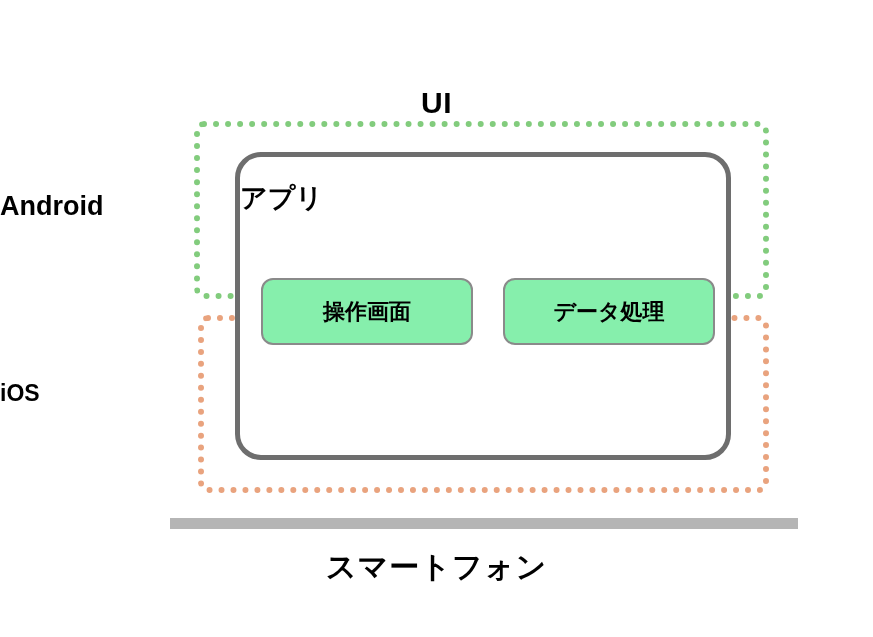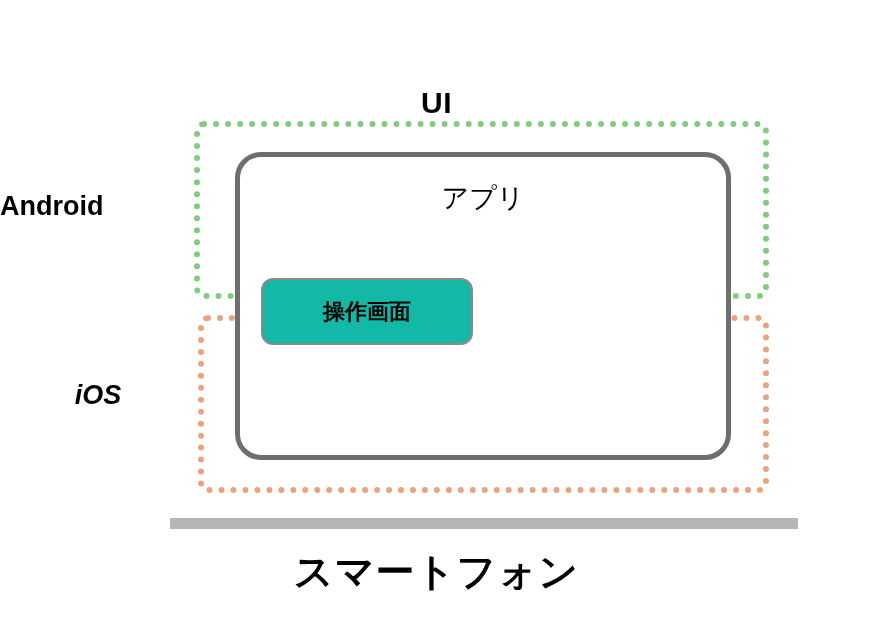--- a/index.html
+++ b/index.html
@@ -44,31 +44,29 @@
     width: 196px;
     top: 193px;
     text-align: left;
     font-size: 27px;
   }
 
   #ios-label {
     left: 0;
     width: 196px;
     top: 382px;
-    text-align: center;
-    font-size: 27px;
-    font-style: italic;
+    font-size: 23px;
   }
 
   #smartphone-label {
     left: 0;
     right: 0;
     top: 552px;
     text-align: center;
-    font-size: 39px;
+    font-size: 30px;
     letter-spacing: 1px;
   }
 
   
   .dotted-box {
     position: absolute;
     background: transparent;
     border-style: dotted;
     border-width: 6px;
     border-radius: 10px;
@@ -102,44 +100,43 @@
     border: 5px solid #6e6e6e;
     border-radius: 26px;
     background: #ffffff;
   }
 
   #app-title {
     position: absolute;
     left: 0;
     right: 0;
     top: 28px;
-    text-align: center;
     font-size: 27px;
-    font-weight: normal;
+    font-weight: bold;
     color: #000000;
     line-height: 1;
   }
 
   
   #module-grid {
     position: absolute;
     left: 21px;
     top: 121px;
     width: 454px;
     display: grid;
     grid-template-columns: 212px 212px;
     grid-template-rows: 67px 67px;
     column-gap: 30px;
     row-gap: 15px;
   }
 
   .module {
     border: 2px solid #8a8a8a;
     border-radius: 12px;
-    background: #14b8a6;
+    background: #86efac;
     display: flex;
     align-items: center;
     justify-content: center;
     box-sizing: border-box;
   }
 
   .module-label {
     font-size: 22px;
     font-weight: bold;
     color: #000000;
@@ -176,20 +173,23 @@
 
     <div id="app-title">アプリ</div>
 
     <div id="module-grid">
 
       <div class="module">
         <span class="module-label">操作画面</span>
       </div>
 
 
+      <div class="module">
+        <span class="module-label">データ処理</span>
+      </div>
 
 
     </div>
   </div>
 
   <div id="device-bar"></div>
 
   <div class="label" id="smartphone-label">スマートフォン</div>
 
 </div>

